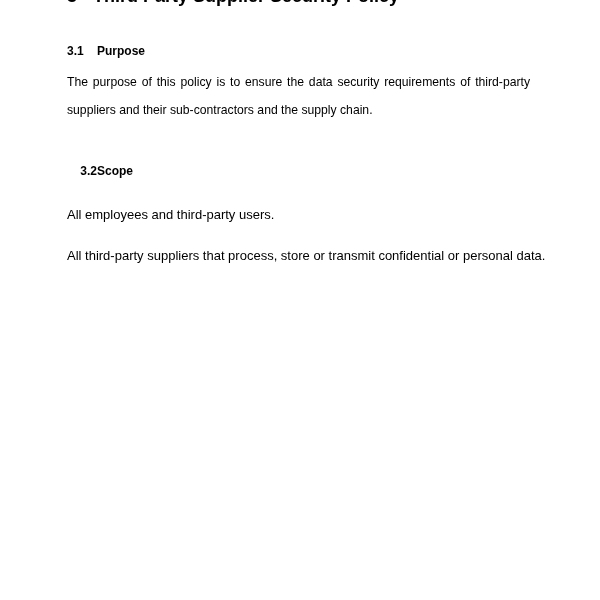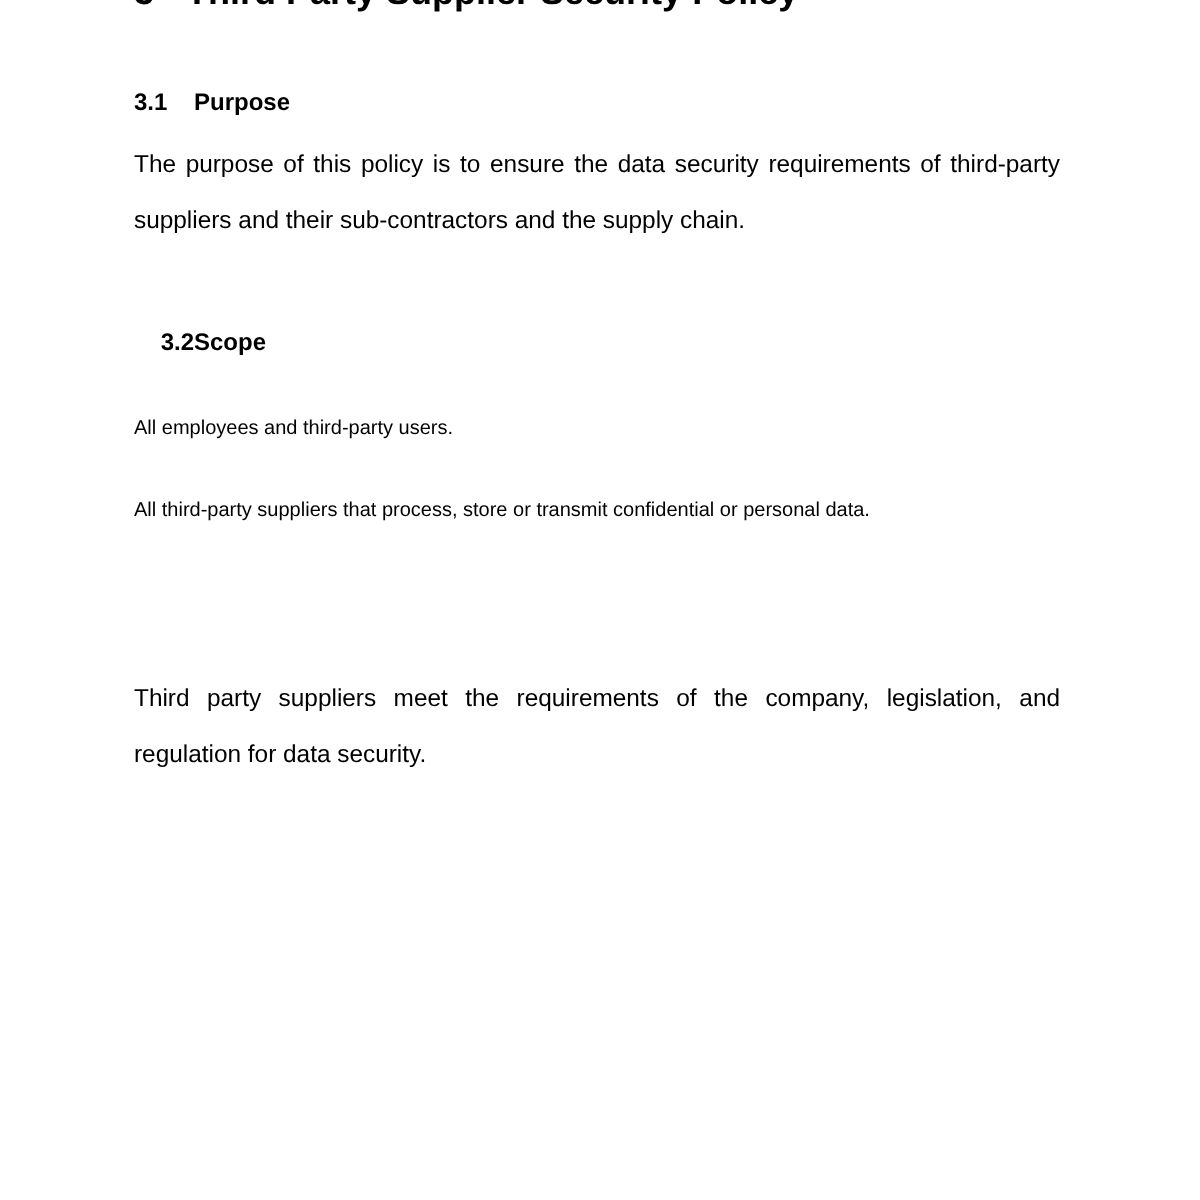--- a/index.html
+++ b/index.html
@@ -45,21 +45,21 @@
       left: 67px;
       width: 463px;
       font-size: 12.2px;
       line-height: 28px;
       text-align: justify;
     }
     .para.last-left { text-align-last: left; }
     .single {
       position: absolute;
       left: 67px;
-      font-size: 10px;
+      font-size: 13px;
       line-height: 16px;
       white-space: nowrap;
     }
   </style>
 </head>
 <body>
 
 <div class="page">
 
   <div class="h1">
@@ -70,15 +70,14 @@
     <span class="num">3.1</span><span>Purpose</span>
   </div>
   <div class="para last-left" style="top:68px;">The purpose of this policy is to ensure the data security requirements of third-party suppliers and their sub-contractors and the supply chain.</div>
 
   <div class="h2" style="top:162px;text-align:right;">
     <span class="num">3.2</span><span>Scope</span>
   </div>
   <div class="single" style="top:207px;">All employees and third-party users.</div>
   <div class="single" style="top:248px;">All third-party suppliers that process, store or transmit confidential or personal data.</div>
 
-  <div class="para last-left" style="top:335px;">Third party suppliers meet the requirements of the company, legislation, and regulation for data security.</div>
 
 </div>
 
 </body></html>

